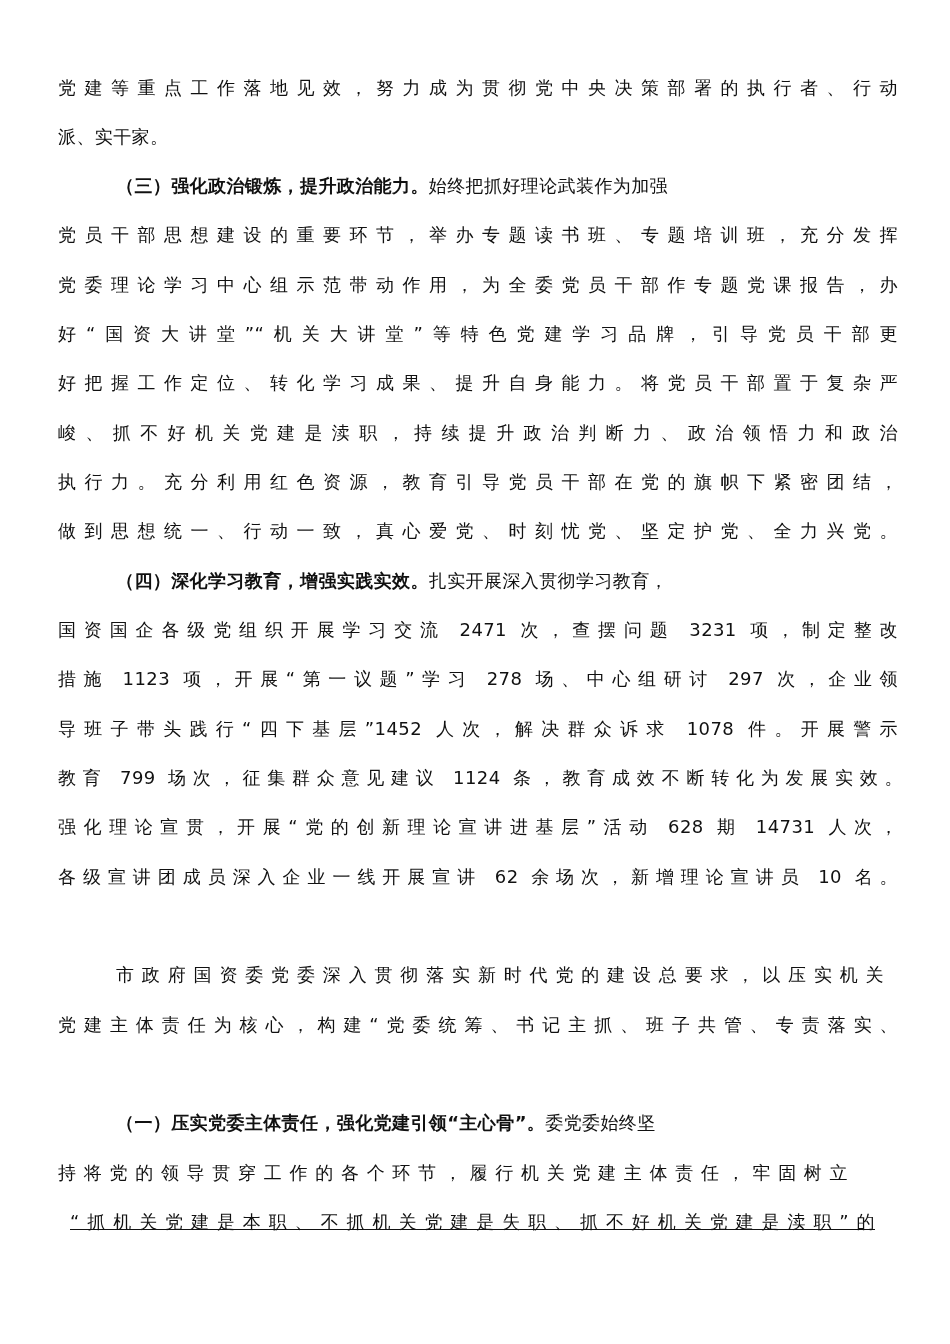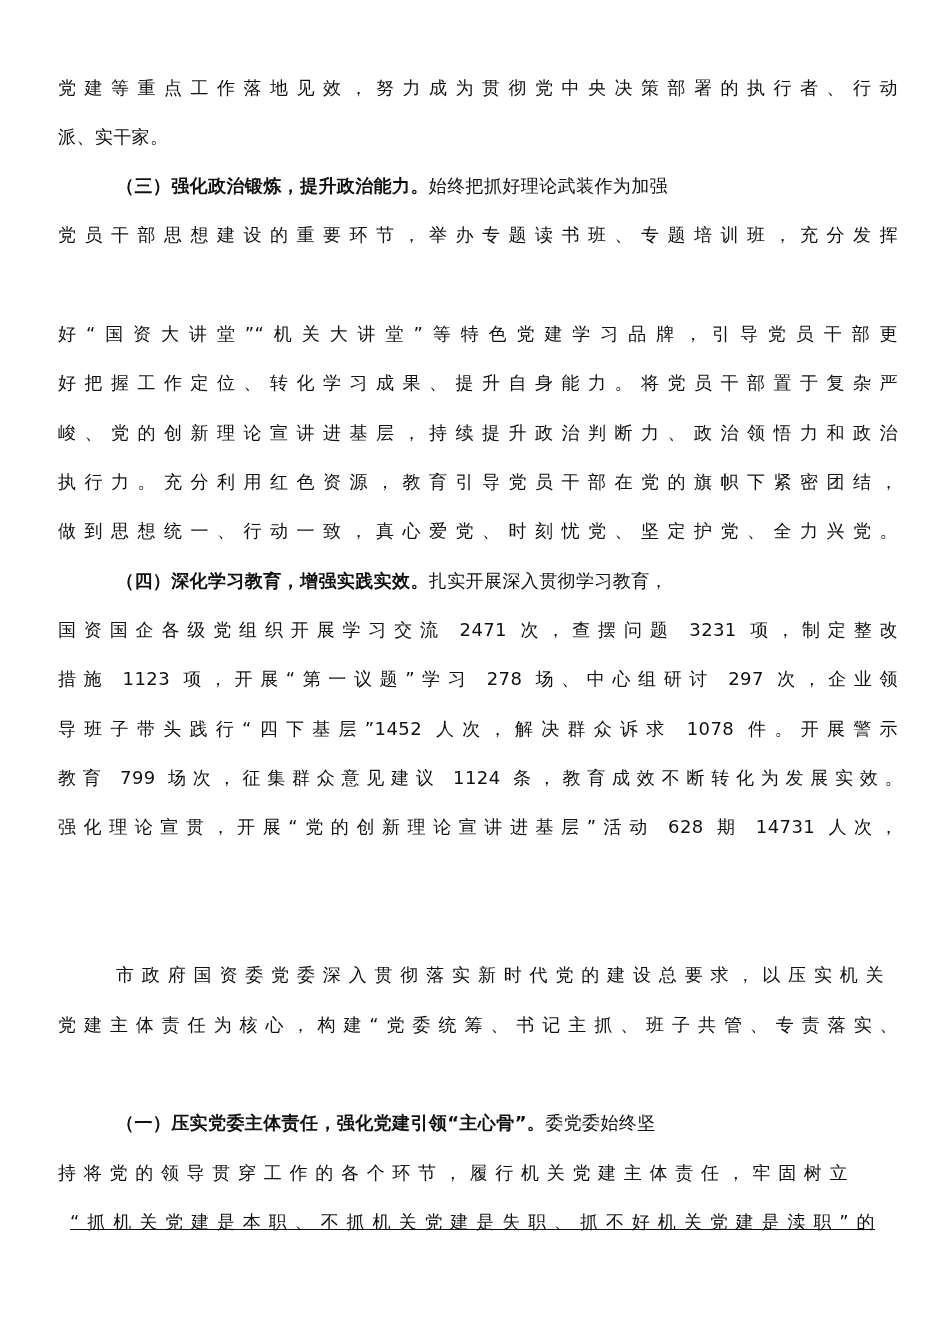--- a/index.html
+++ b/index.html
@@ -14,29 +14,31 @@
   .just { text-align: justify; text-align-last: justify; }
 </style>
 </head>
 <body>
 
 <div class="page">
   <div class="line just" style="top:71px"><span>党建等重点工作落地见效，努力成为贯彻党中央决策部署的执行者、行动</span></div>
   <div class="line" style="top:120px"><span>派、实干家。</span></div>
   <div class="line indent" style="top:169px; width:790px;"><span class="bold">（三）强化政治锻炼，提升政治能力。</span><span>始终把抓好理论武装作为加强</span></div>
   <div class="line just" style="top:218px"><span>党员干部思想建设的重要环节，举办专题读书班、专题培训班，充分发挥</span></div>
+  <div class="line just" style="top:268px"><span>党委理论学习中心组示范带动作用，为全委党员干部作专题党课报告，办</span></div>
   <div class="line just" style="top:317px"><span>好“国资大讲堂”“机关大讲堂”等特色党建学习品牌，引导党员干部更</span></div>
   <div class="line just" style="top:366px"><span>好把握工作定位、转化学习成果、提升自身能力。将党员干部置于复杂严</span></div>
-  <div class="line just" style="top:416px"><span>峻、党的创新理论宣讲进基层，持续提升政治判断力、政治领悟力和政治</span></div>
+  <div class="line just" style="top:416px"><span>峻、抓不好机关党建是渎职，持续提升政治判断力、政治领悟力和政治</span></div>
   <div class="line just" style="top:465px"><span>执行力。充分利用红色资源，教育引导党员干部在党的旗帜下紧密团结，</span></div>
   <div class="line just" style="top:514px"><span>做到思想统一、行动一致，真心爱党、时刻忧党、坚定护党、全力兴党。</span></div>
   <div class="line indent" style="top:564px; width:790px;"><span class="bold">（四）深化学习教育，增强实践实效。</span><span>扎实开展深入贯彻学习教育，</span></div>
   <div class="line just" style="top:613px"><span>国资国企各级党组织开展学习交流 2471 次，查摆问题 3231 项，制定整改</span></div>
   <div class="line just" style="top:662px"><span>措施 1123 项，开展“第一议题”学习 278 场、中心组研讨 297 次，企业领</span></div>
   <div class="line just" style="top:712px"><span>导班子带头践行“四下基层”1452 人次，解决群众诉求 1078 件。开展警示</span></div>
   <div class="line just" style="top:761px; width:845px;"><span>教育 799 场次，征集群众意见建议 1124 条，教育成效不断转化为发展实效。</span></div>
   <div class="line just" style="top:810px"><span>强化理论宣贯，开展“党的创新理论宣讲进基层”活动 628 期 14731 人次，</span></div>
+  <div class="line just" style="top:860px"><span>各级宣讲团成员深入企业一线开展宣讲 62 余场次，新增理论宣讲员 10 名。</span></div>
   <div class="line indent just" style="top:958px; width:768px;"><span>市政府国资委党委深入贯彻落实新时代党的建设总要求，以压实机关</span></div>
   <div class="line just" style="top:1008px"><span>党建主体责任为核心，构建“党委统筹、书记主抓、班子共管、专责落实、</span></div>
   <div class="line indent" style="top:1106px; width:790px;"><span class="bold">（一）压实党委主体责任，强化党建引领“主心骨”。</span><span>委党委始终坚</span></div>
   <div class="line just" style="top:1156px; width:790px;"><span>持将党的领导贯穿工作的各个环节，履行机关党建主体责任，牢固树立</span></div>
   <div class="line quote-indent just" style="top:1205px; width:805px;"><span>“抓机关党建是本职、不抓机关党建是失职、抓不好机关党建是渎职”的</span></div>
 </div>
 
 </body></html>

